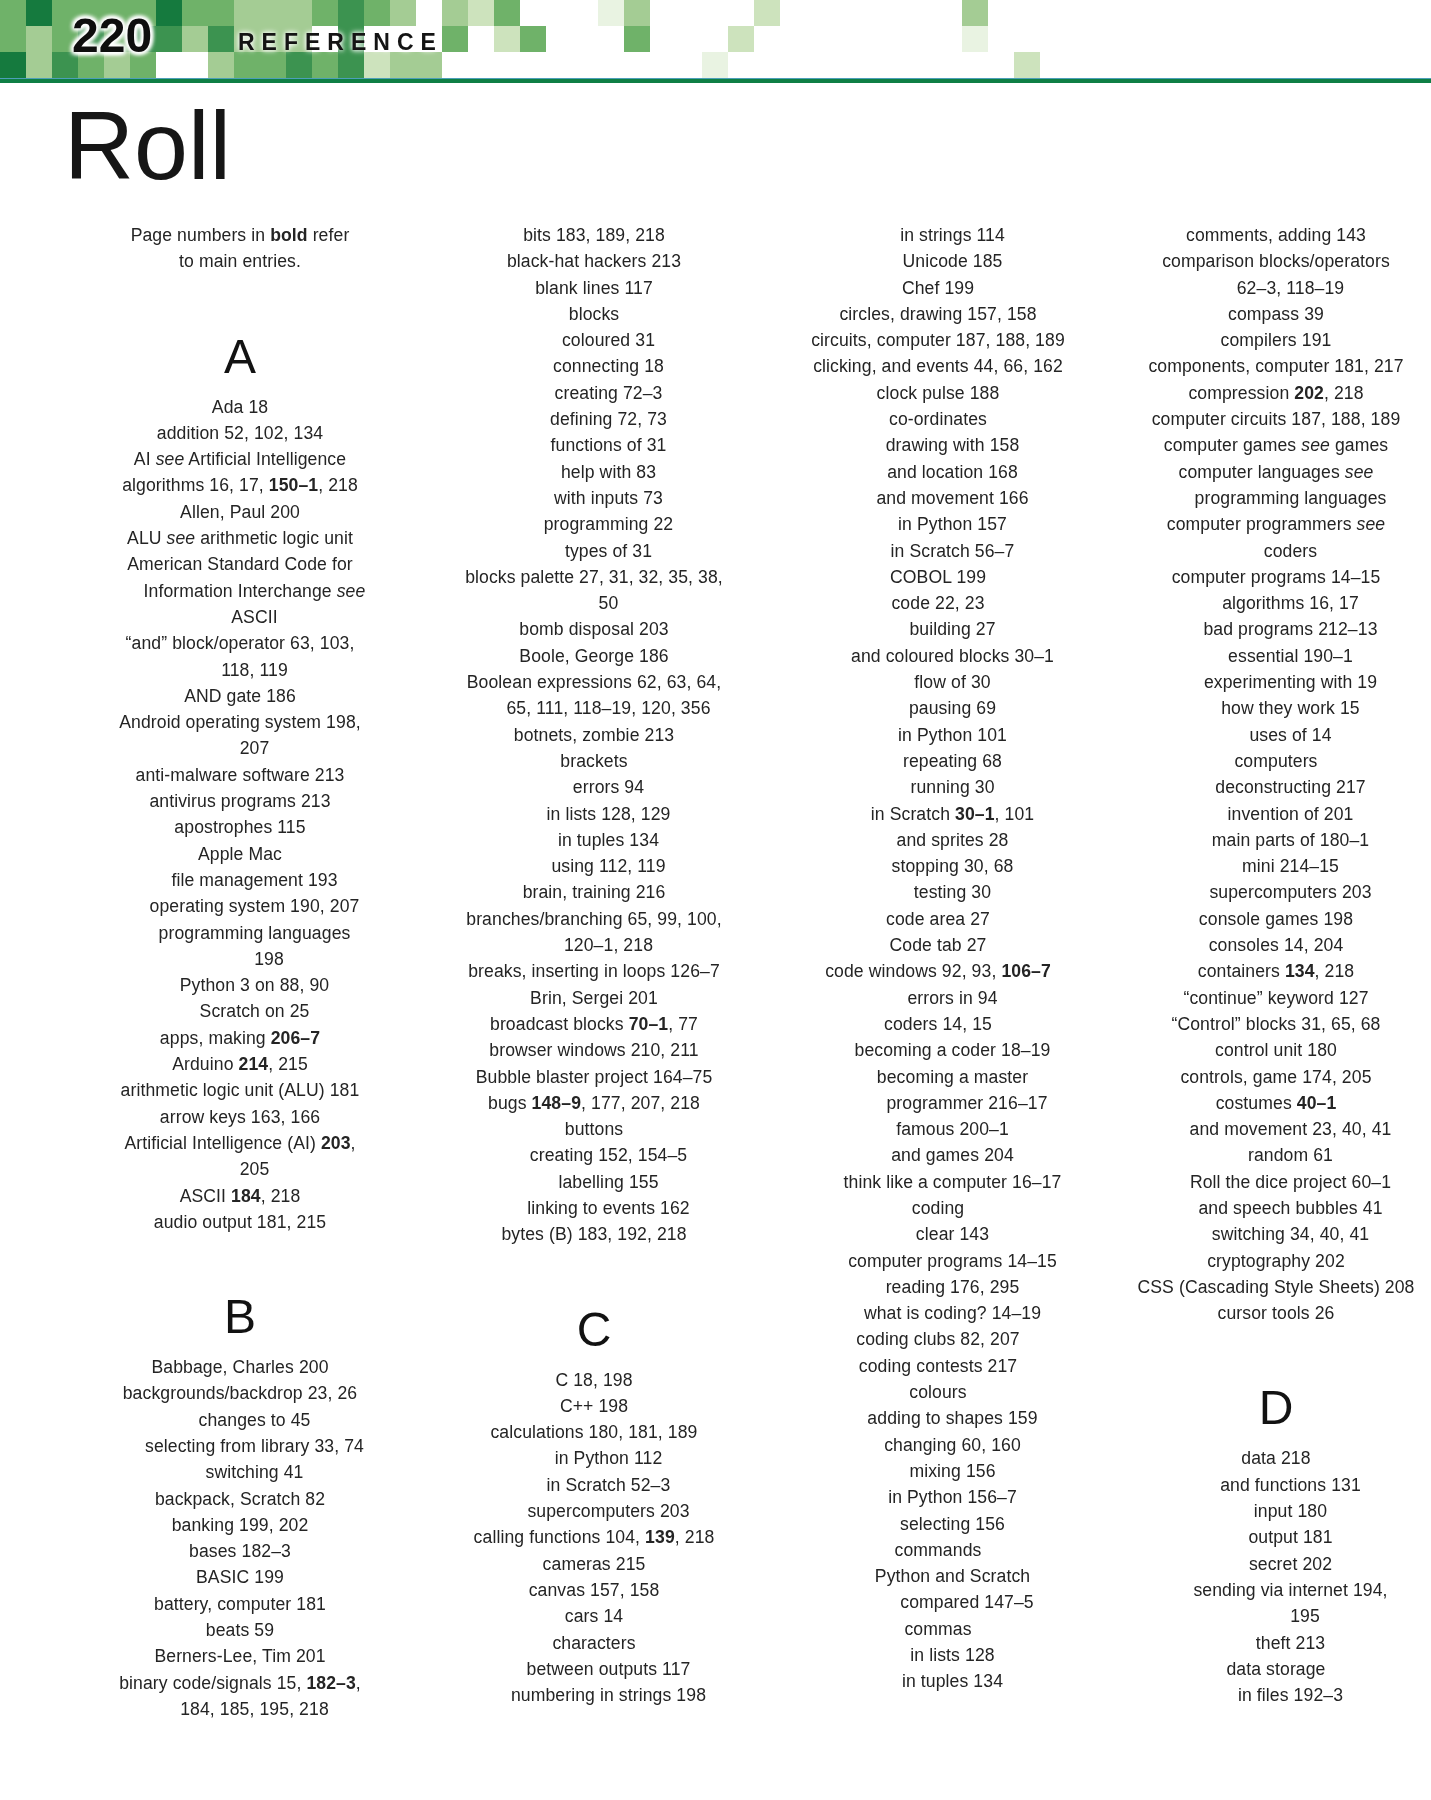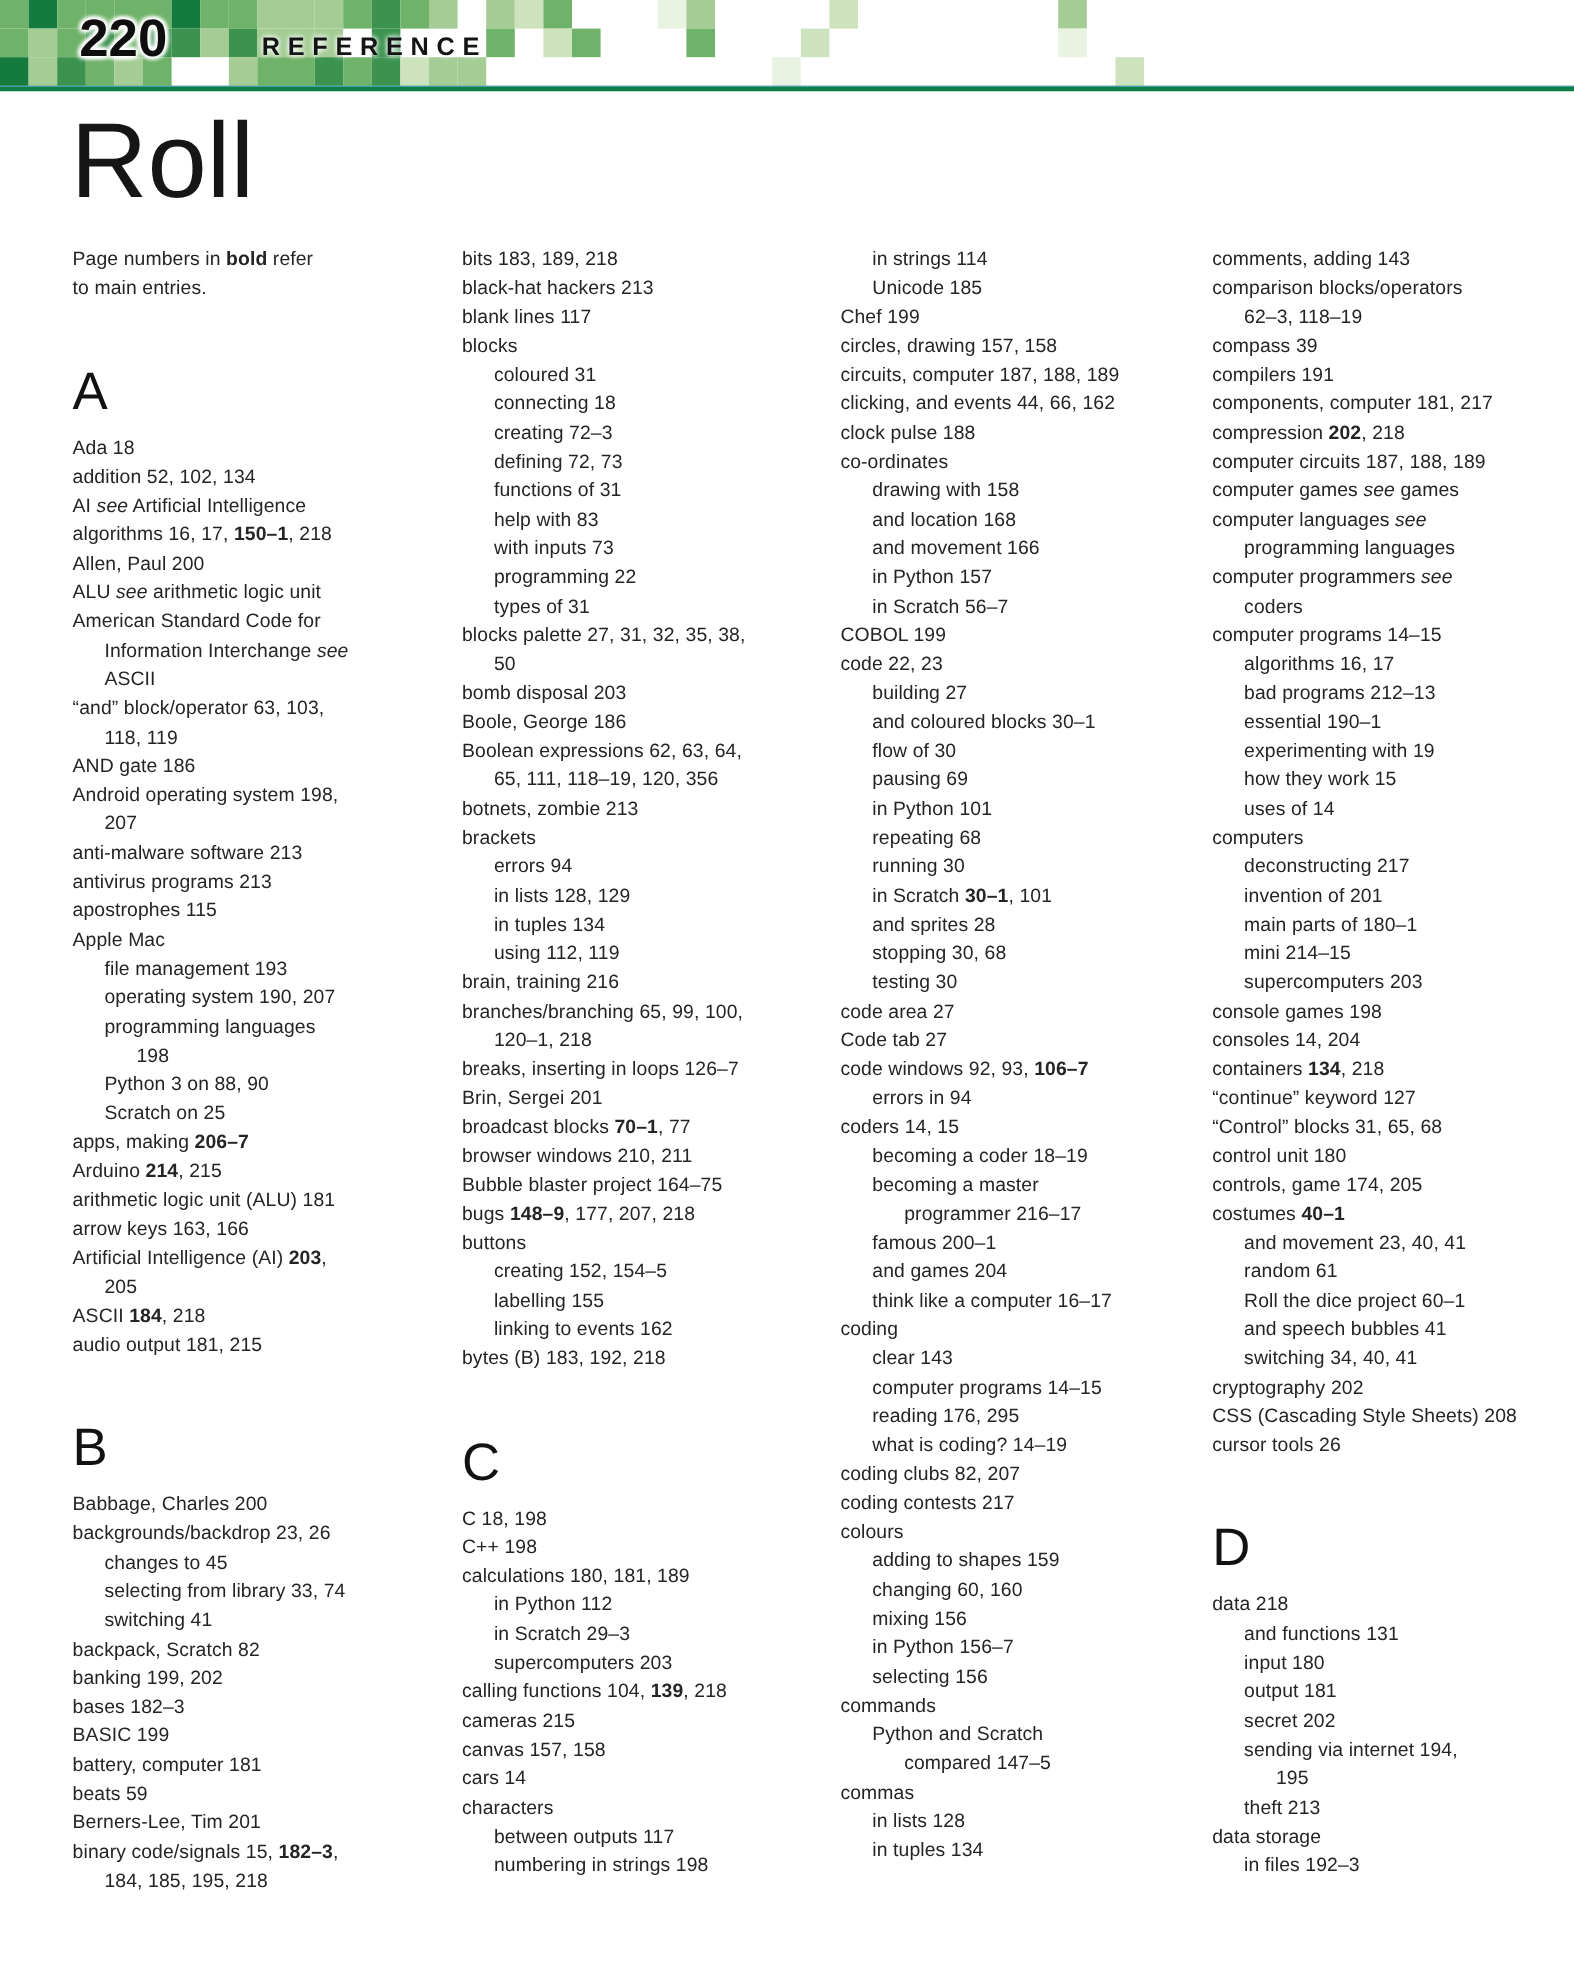--- a/index.html
+++ b/index.html
@@ -1,21 +1,21 @@
 <!DOCTYPE html>
 <html><head>
 <meta charset="utf-8">
 <style>
   html,body{margin:0;padding:0;}
   body{
     width:1431px;height:1800px;position:relative;overflow:hidden;
     background:#ffffff;color:#1d1d1b;
     font-family:"Liberation Sans",sans-serif;
   }
-  .page{position:absolute;inset:0;}
+  .page{position:absolute;inset:0;text-align:center;}
   
   .mosaic{position:absolute;top:0;left:0;width:1066px;height:78px;}
   .sq{position:absolute;width:26px;height:26px;}
   .header-rule{position:absolute;top:78px;left:0;width:1431px;height:4px;border-top:1px solid #4d9fb8;}
   .page-number{
     position:absolute;top:8px;left:72px;font-size:48px;font-weight:bold;color:#0e0e0e;
     text-shadow:0 0 4px #fff,0 0 6px #fff,2px 2px 4px #fff,-2px -2px 4px #fff,2px -2px 4px #fff,-2px 2px 4px #fff;
   }
   .section-label{
     position:absolute;top:29px;left:238px;font-size:23px;font-weight:bold;
@@ -208,21 +208,21 @@
         <div class="entry i0">buttons</div>
         <div class="entry i1">creating 152, 154–5</div>
         <div class="entry i1">labelling 155</div>
         <div class="entry i1">linking to events 162</div>
         <div class="entry i0">bytes (B) 183, 192, 218</div>
         <div class="section-letter">C</div>
         <div class="entry i0">C 18, 198</div>
         <div class="entry i0">C++ 198</div>
         <div class="entry i0">calculations 180, 181, 189</div>
         <div class="entry i1">in Python 112</div>
-        <div class="entry i1">in Scratch 29–3</div>
+        <div class="entry i1">in Scratch 52–3</div>
         <div class="entry i1">supercomputers 203</div>
         <div class="entry i0">calling functions 104, <b>139</b>, 218</div>
         <div class="entry i0">cameras 215</div>
         <div class="entry i0">canvas 157, 158</div>
         <div class="entry i0">cars 14</div>
         <div class="entry i0">characters</div>
         <div class="entry i1">between outputs 117</div>
         <div class="entry i1">numbering in strings 198</div>
       </div>
       <div class="col c3">

